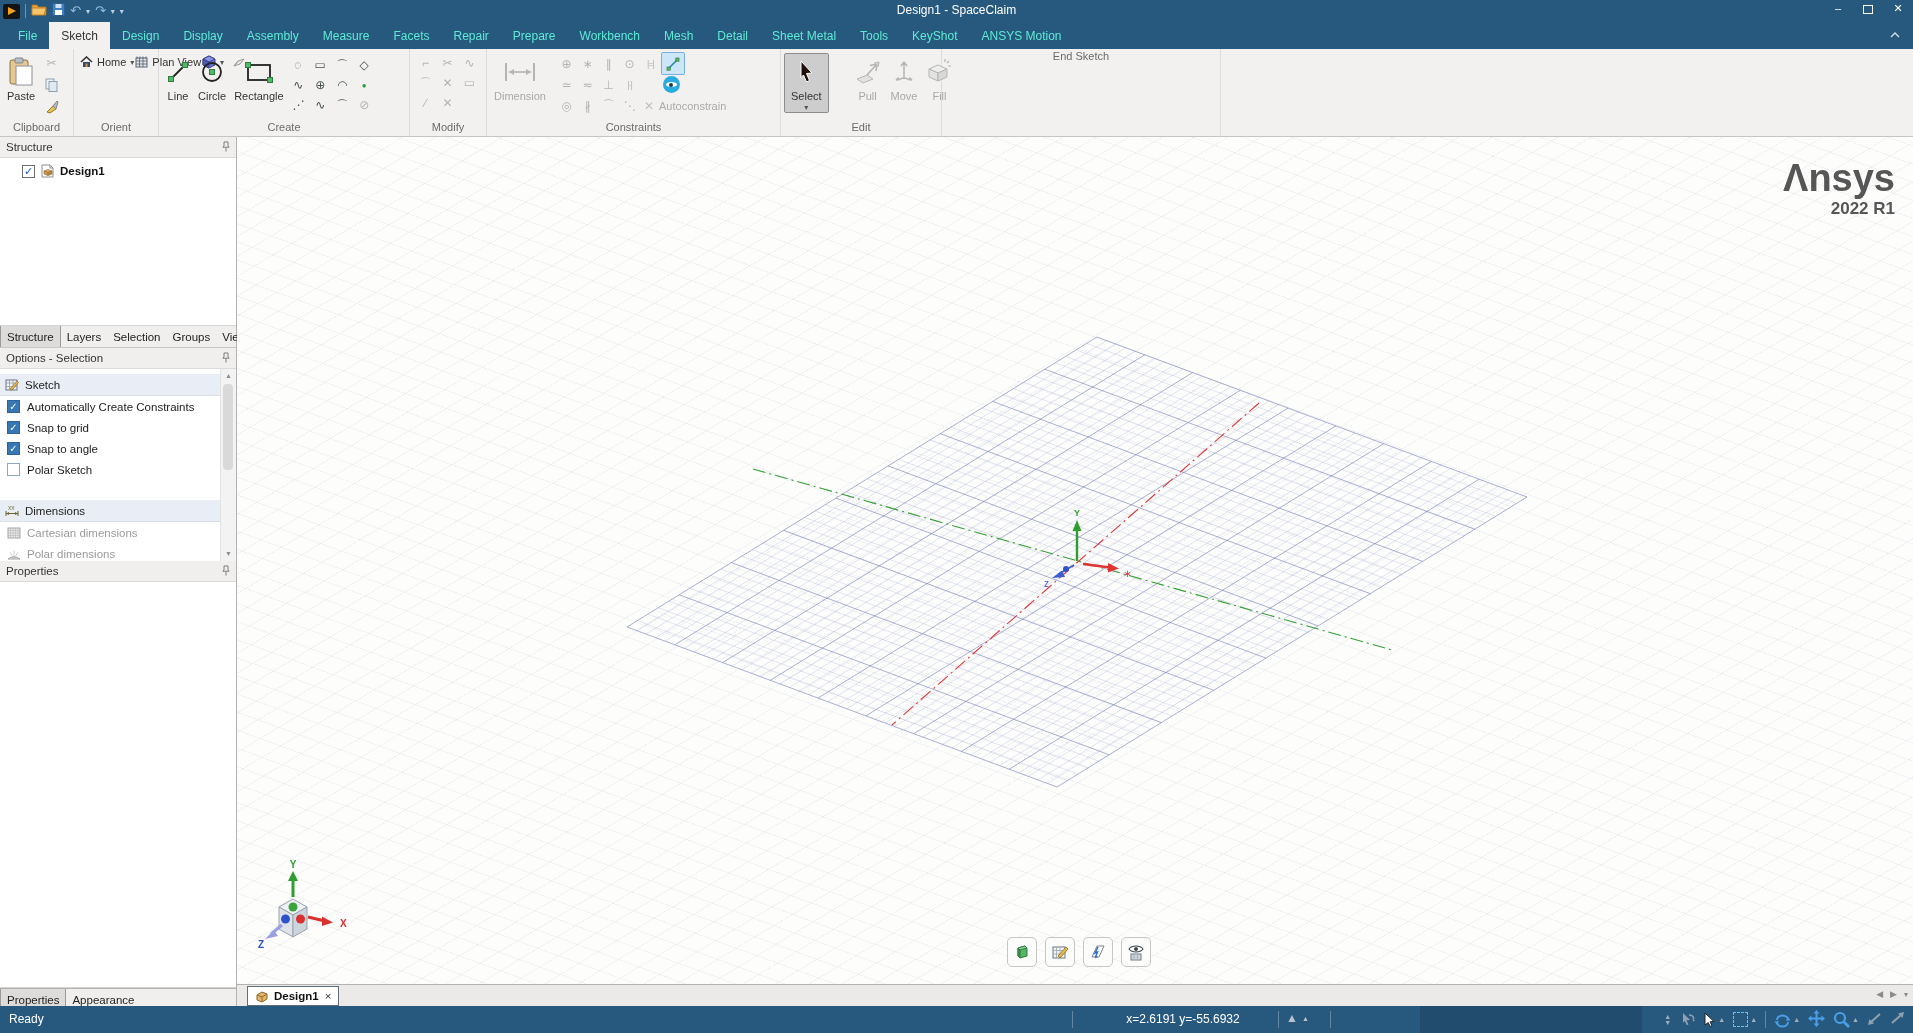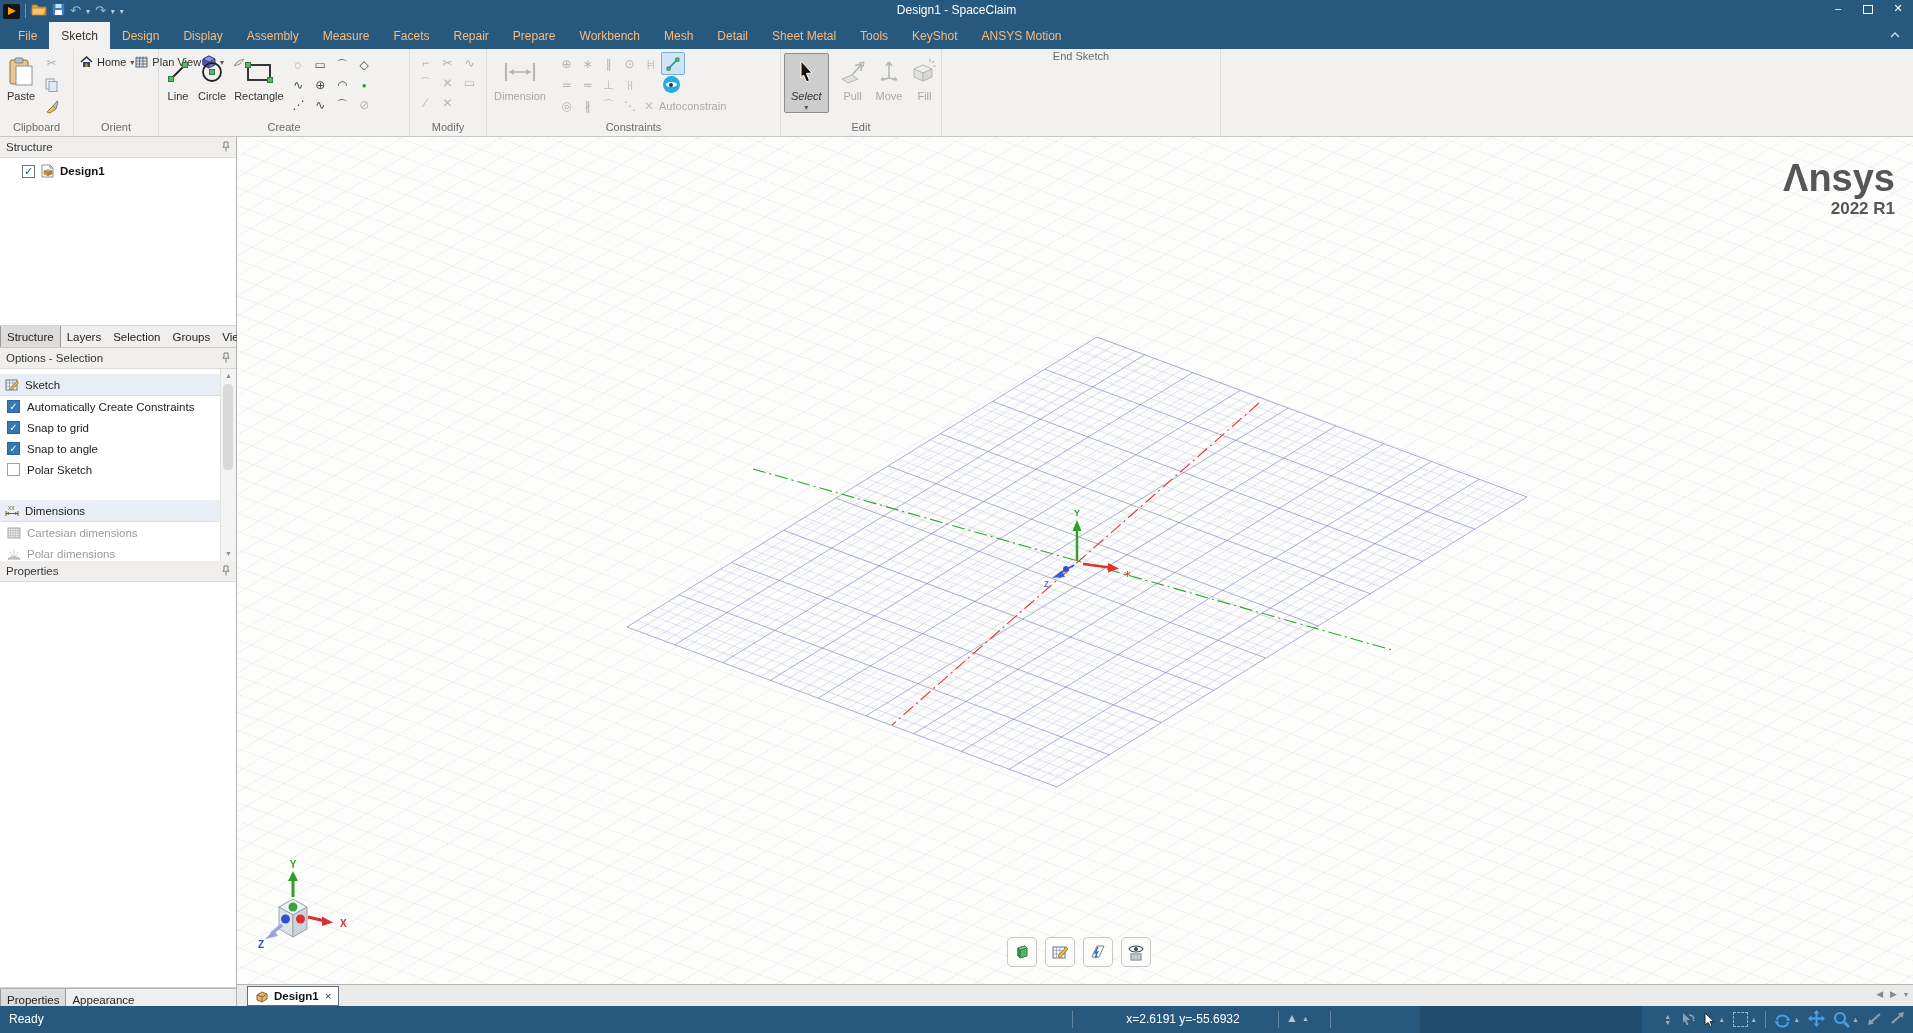--- a/index.html
+++ b/index.html
@@ -18,21 +18,21 @@
   .qcaret{font-size:8px;color:#bcd0e0;}
   .title{position:absolute;left:0;right:0;top:0;height:22px;text-align:center;color:#fff;
          font-size:12px;line-height:21px;}
   .winctl{position:absolute;right:0;top:0;height:18px;display:flex;}
   .winbtn{width:30px;height:18px;color:#fff;font-size:11px;text-align:center;line-height:17px;}
   .maxglyph{display:inline-block;width:8px;height:7px;border:1px solid #fff;margin-top:5px;}
 
   
   .tabrow{position:absolute;top:22px;left:0;right:0;height:27px;background:#27597f;
           display:flex;align-items:stretch;padding-left:6px;}
-  .mtab{padding:0 12px;color:#fdba74;font-size:12px;display:flex;align-items:center;}
+  .mtab{padding:0 12px;color:#5eead4;font-size:12px;display:flex;align-items:center;}
   .mtab.active{background:#f2f1ef;color:#333;}
   .ribcollapse{position:absolute;right:10px;top:8px;width:14px;height:10px;color:#cfe0ec;}
   .ribcollapse svg{display:block;}
 
   
   .ribbon{position:absolute;top:49px;left:0;right:0;height:87px;background:#f2f1ef;
           border-bottom:1px solid #c6c5c3;display:flex;}
   .rgroup{position:relative;border-right:1px solid #dddcda;display:flex;flex-direction:column;flex:none;}
   .rcontent{flex:1;display:flex;align-items:flex-start;padding:4px 3px 0 3px;}
   .rlabel{height:16px;font-size:11px;color:#6b6b6b;text-align:center;line-height:14px;}
@@ -367,21 +367,21 @@
               <span>Autoconstrain</span>
             </span>
           </div>
         </div>
       </div>
       <div class="rlabel">Constraints</div>
     </div>
 
     <div class="rgroup" style="width:160px">
       <div class="rcontent">
-        <div class="bigbtn pressed" style="margin-right:5px;font-style:italic;">
+        <div class="bigbtn pressed" style="margin-right:20px;">
           <span class="bicon">
             <svg width="22" height="26" viewBox="0 0 22 26">
                 <path d="M6 2 L17 14 L11.5 14.5 L14.5 21.5 L11.5 23 L8.5 16 L6 18.5 Z" fill="#1c1008" stroke="#fff" stroke-width="1"></path>
               </svg>
           </span>
           <span>Select</span>
           <span class="caret">▾</span>
         </div>
         <div class="bigbtn dis">
           <span class="bicon">

